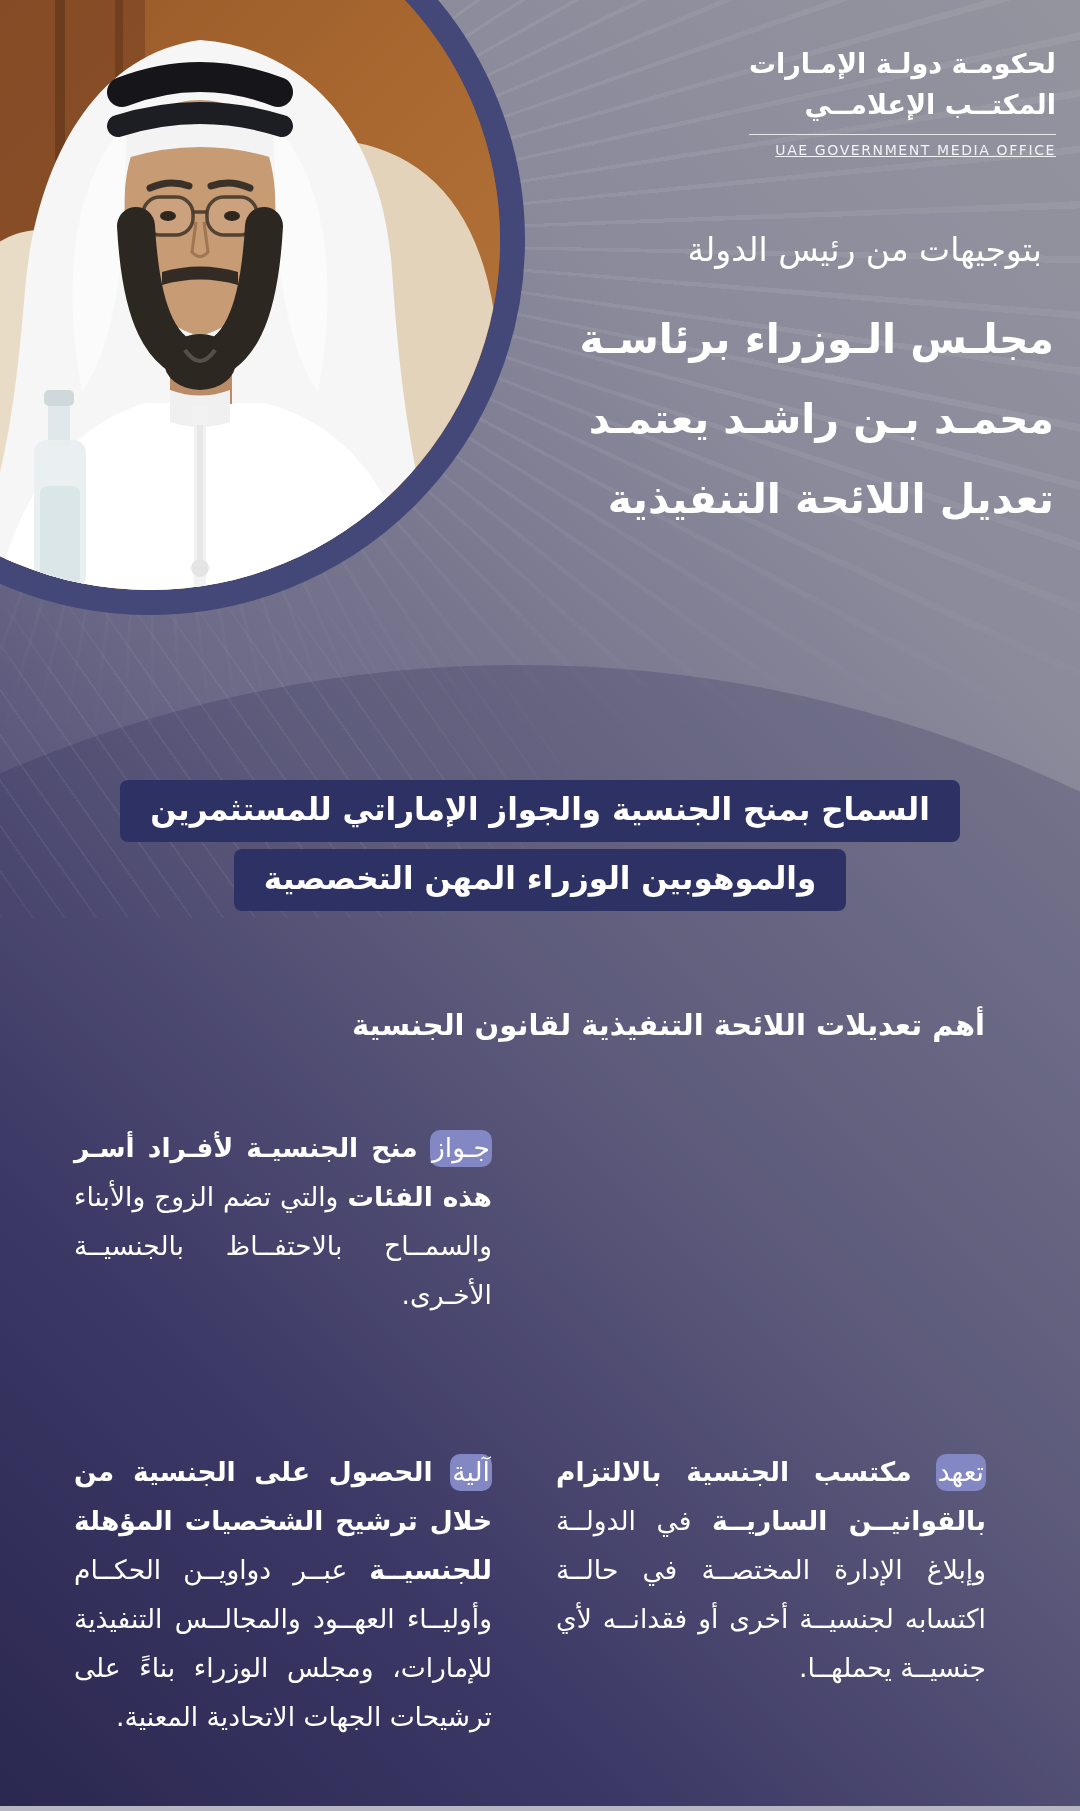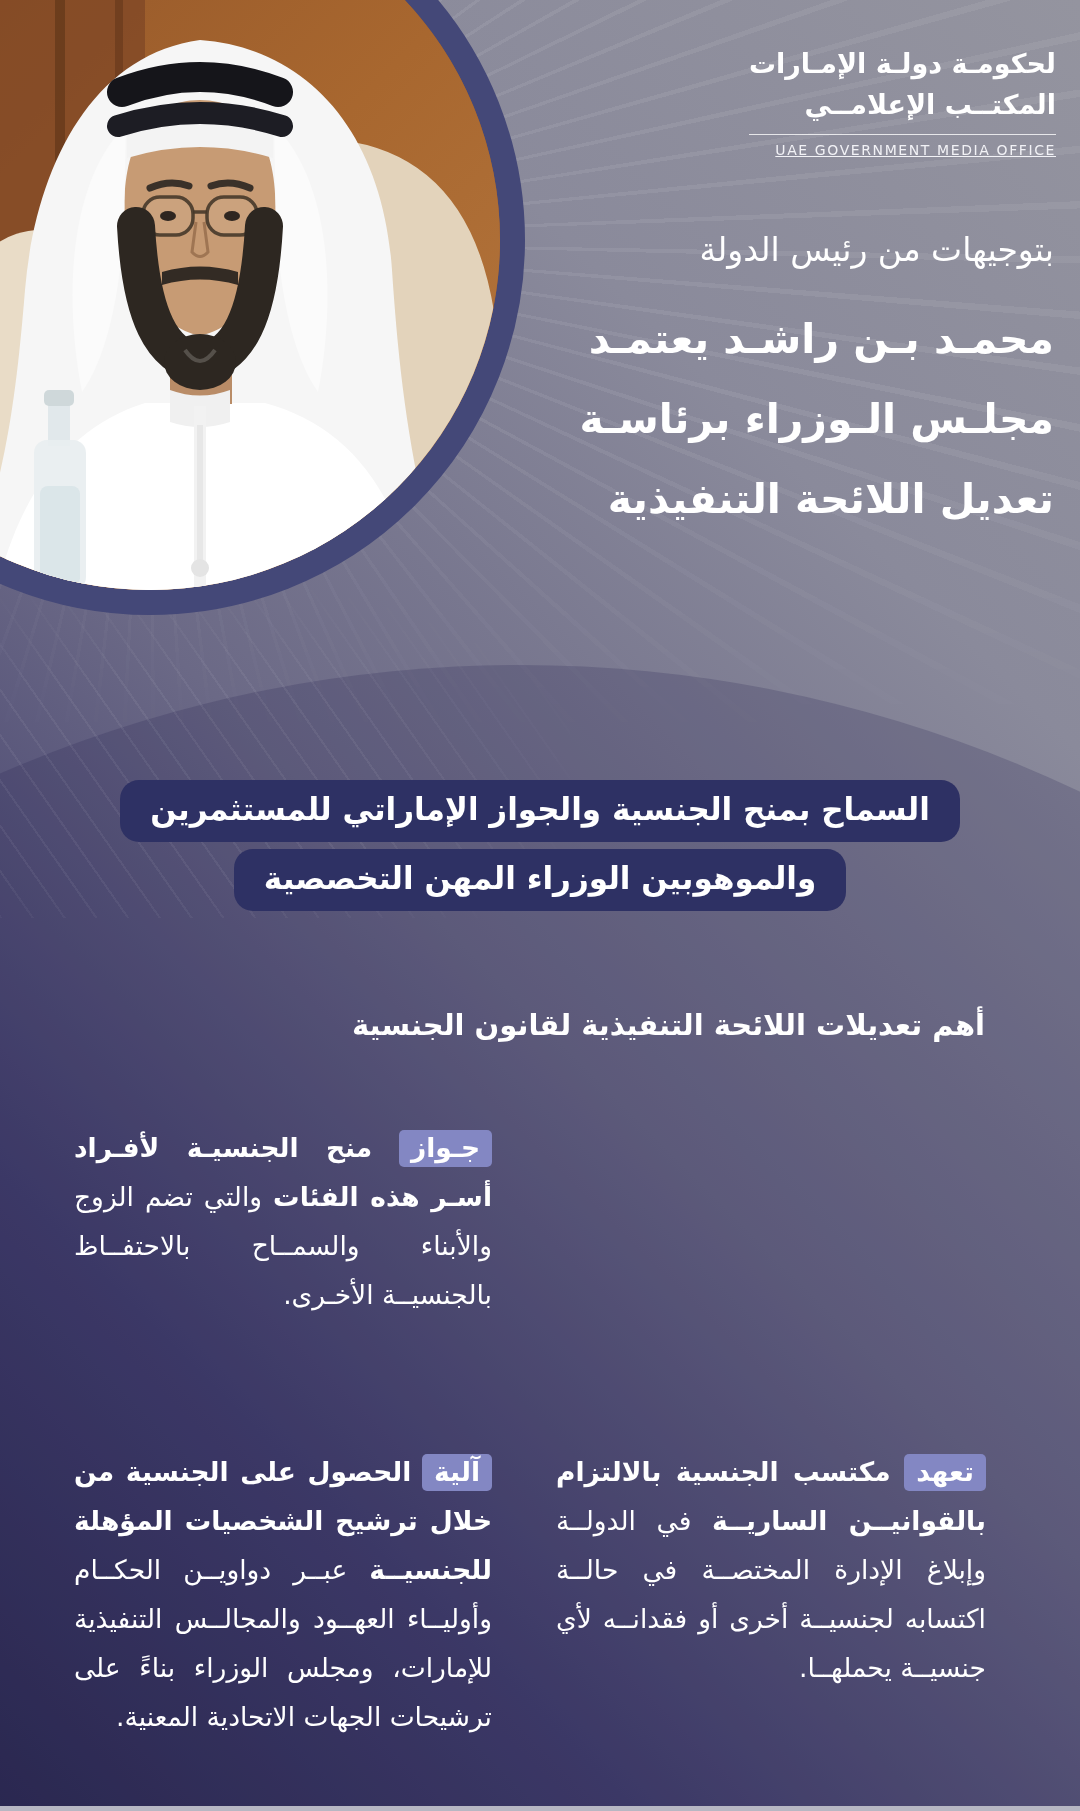--- a/index.html
+++ b/index.html
@@ -33,43 +33,43 @@
     overflow:hidden; background:#9c5c2e;
   }
   .photo-ring svg { display:block; width:100%; height:100%; }
   
   .logo { position:absolute; top:44px; right:24px; text-align:right; direction:rtl; }
   .logo-ar { font-size:27px; font-weight:bold; line-height:1.5; white-space:nowrap; }
   .logo-divider { border:none; border-top:1.5px solid rgba(255,255,255,0.78); margin:9px 0 7px; }
   .logo-en { font-size:14px; letter-spacing:1.6px; color:#f2f2f6; direction:ltr; white-space:nowrap;text-decoration:underline; }
   
   .headline { position:absolute; top:230px; right:26px; text-align:right; direction:rtl; }
-  .kicker { font-size:33px; font-weight:400; margin:0 0 30px; }
+  .kicker { font-size:33px; font-weight:400; margin:0 12px 30px; }
   .hline { font-size:41px; font-weight:bold; line-height:80px; white-space:nowrap; }
   
   .banner { position:absolute; top:780px; left:0; width:1080px; text-align:center; direction:rtl; }
   .banner-pill {
-    display:inline-block; background:#2e3164; border-radius:19px;
+    display:inline-block; background:#2e3164; border-radius:8px;
     padding:11px 30px 15px; font-size:31px; font-weight:bold; margin-bottom:7px;
     white-space:nowrap;
   }
   
   .section-title { position:absolute; top:1008px; right:95px; font-size:29px; font-weight:bold; direction:rtl;margin-left:36px; }
   
   .block {
     position:absolute; width:430px; direction:rtl;
     text-align:justify; text-align-last:right;
     font-size:26.5px; line-height:49px;
   }
   .block b { font-weight:bold; }
   .b0 { top:1096px; right:94px; }
   .b1 { top:1096px; left:74px; width:418px; }
   .b2 { top:1420px; right:94px; }
   .b3 { top:1420px; left:74px; width:418px; }
-  .badge { background:#8387c3; border-radius:5px; padding:2px 12px 4px;font-weight:bold; }
+  .badge { background:#8387c3; border-radius:10px; padding:2px 2px 4px; }
   .bottom-strip { position:absolute; bottom:0; left:0; right:0; height:5px; background:#b7b7c3; }
 </style>
 </head>
 <body>
 
 <div class="page">
 
   <div class="fan"></div>
   <div class="dark-arc"></div>
   <div class="stripes"></div>
@@ -143,22 +143,22 @@
 
   <div class="logo">
     <div class="logo-ar">لحكومـة دولـة الإمـارات</div>
     <div class="logo-ar">المكتــب الإعلامــي</div>
     <hr class="logo-divider">
     <div class="logo-en">UAE GOVERNMENT MEDIA OFFICE</div>
   </div>
 
   <div class="headline">
     <p class="kicker">بتوجيهات من رئيس الدولة</p>
+    <div class="hline">مجلـس الـوزراء برئاسـة</div>
     <div class="hline">محمـد بـن راشـد يعتمـد</div>
-    <div class="hline">مجلـس الـوزراء برئاسـة</div>
     <div class="hline">تعديل اللائحة التنفيذية</div>
   </div>
 
   <div class="banner">
     <div><span class="banner-pill">السماح بمنح الجنسية والجواز الإماراتي للمستثمرين</span></div>
     <div><span class="banner-pill">والموهوبين الوزراء المهن التخصصية</span></div>
   </div>
 
   <div class="section-title">أهم تعديلات اللائحة التنفيذية لقانون الجنسية</div>
 

